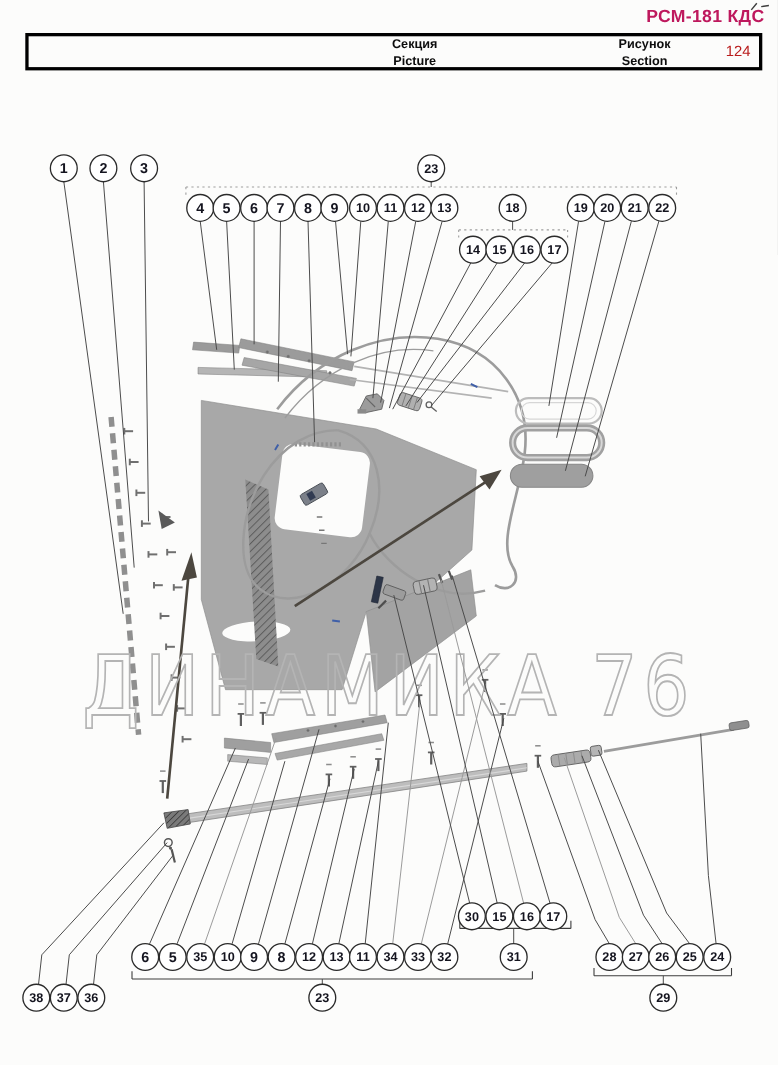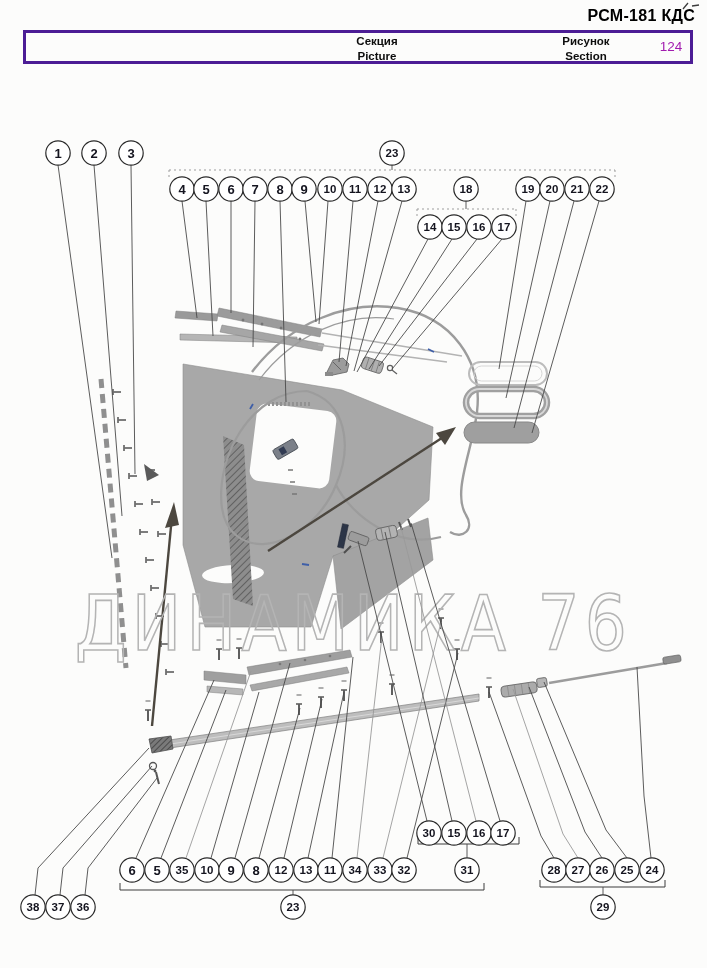--- a/index.html
+++ b/index.html
@@ -1,23 +1,23 @@
 <!DOCTYPE html>
 <html><head>
 <meta charset="utf-8">
 <style>
   html,body{margin:0;padding:0;background:#e8e8e8;}
   .page{position:relative;width:707px;height:968px;background:#fcfcfb;overflow:hidden;
         font-family:"Liberation Sans",sans-serif;margin:0 auto;}
-  .doc-code{position:absolute;top:7px;right:12px;font-size:16px;font-weight:bold;color:#000000;letter-spacing:.3px;}
-  .hdr-table{position:absolute;left:23px;top:30px;width:670px;height:34px;border:3px solid #4c1d95;box-sizing:border-box;}
+  .doc-code{position:absolute;top:7px;right:12px;font-size:16px;font-weight:bold;color:#be185d;letter-spacing:.3px;}
+  .hdr-table{position:absolute;left:23px;top:30px;width:670px;height:34px;border:3px solid #000000;box-sizing:border-box;}
   .hdr-cell{position:absolute;top:1px;text-align:center;font-size:11.5px;font-weight:bold;line-height:1.3;color:#0d0d0d;}
   .hdr-cell.c1{left:271px;width:160px;}
   .hdr-cell.c2{left:480px;width:160px;}
-  .hdr-num{position:absolute;top:0;left:620px;width:50px;height:16px;line-height:28px;text-align:center;font-size:13.5px;color:#a21caf;}
+  .hdr-num{position:absolute;top:0;left:620px;width:50px;height:16px;line-height:28px;text-align:center;font-size:13.5px;color:#b91c1c;}
   svg.diagram{position:absolute;left:0;top:0;width:707px;height:968px;}
   text.wm{font-family:"DejaVu Sans",sans-serif;}
   .callout-num{font-family:"Liberation Sans",sans-serif;font-weight:bold;}
 </style>
 </head>
 <body>
 
 <div class="page">
 
   <div class="doc-code">РСМ-181 КДС</div>

